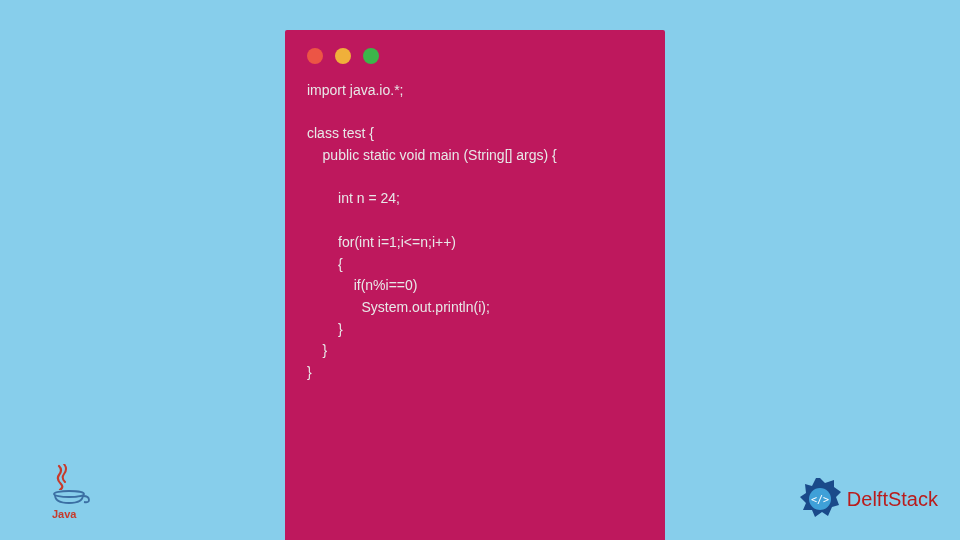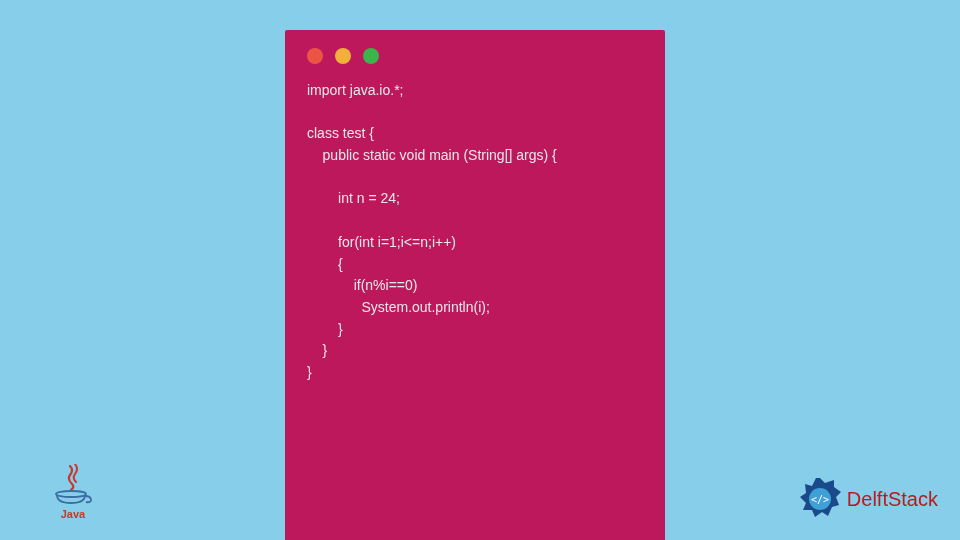--- a/index.html
+++ b/index.html
@@ -42,21 +42,20 @@
       font-family: -apple-system, BlinkMacSystemFont, "Segoe UI", Arial, sans-serif;
     }
     .java-logo {
       position: absolute;
       left: 52px;
       bottom: 18px;
       width: 42px;
       height: 58px;
       display: flex;
       flex-direction: column;
-      align-items: center;
     }
     .java-logo .steam {
       width: 20px;
       height: 26px;
     }
     .java-logo .cup {
       width: 38px;
       height: 16px;
     }
     .java-logo .label {

